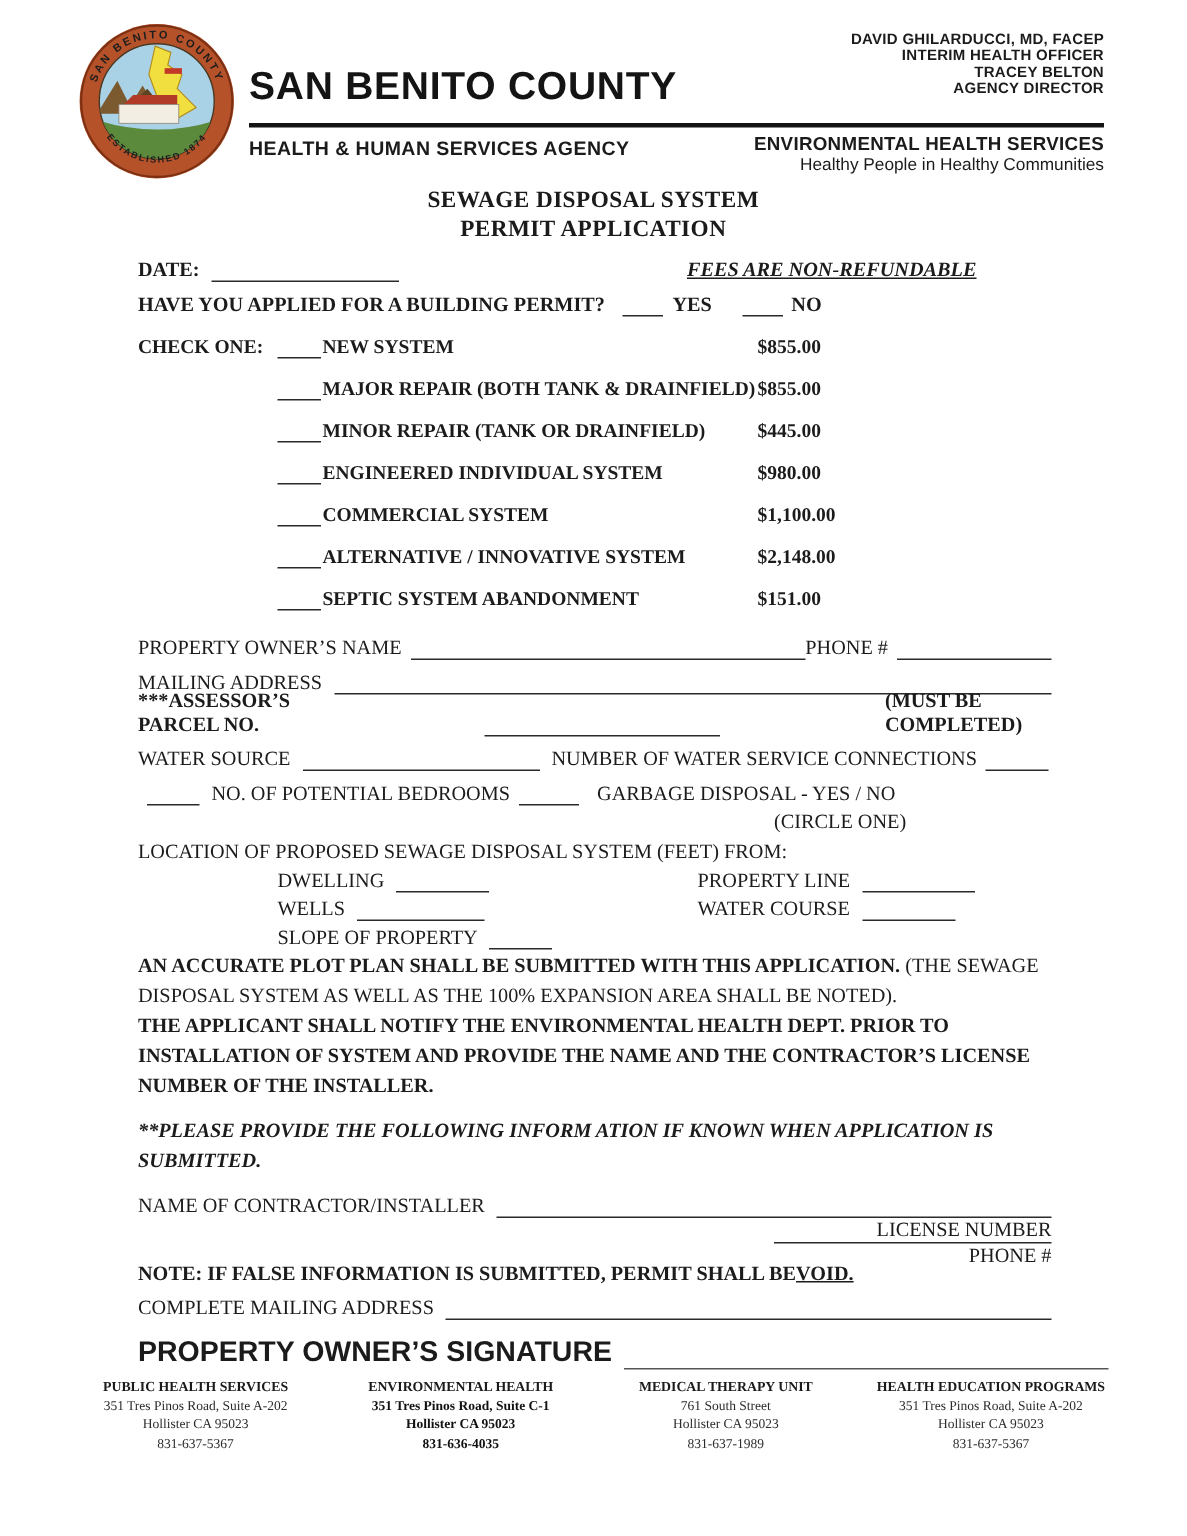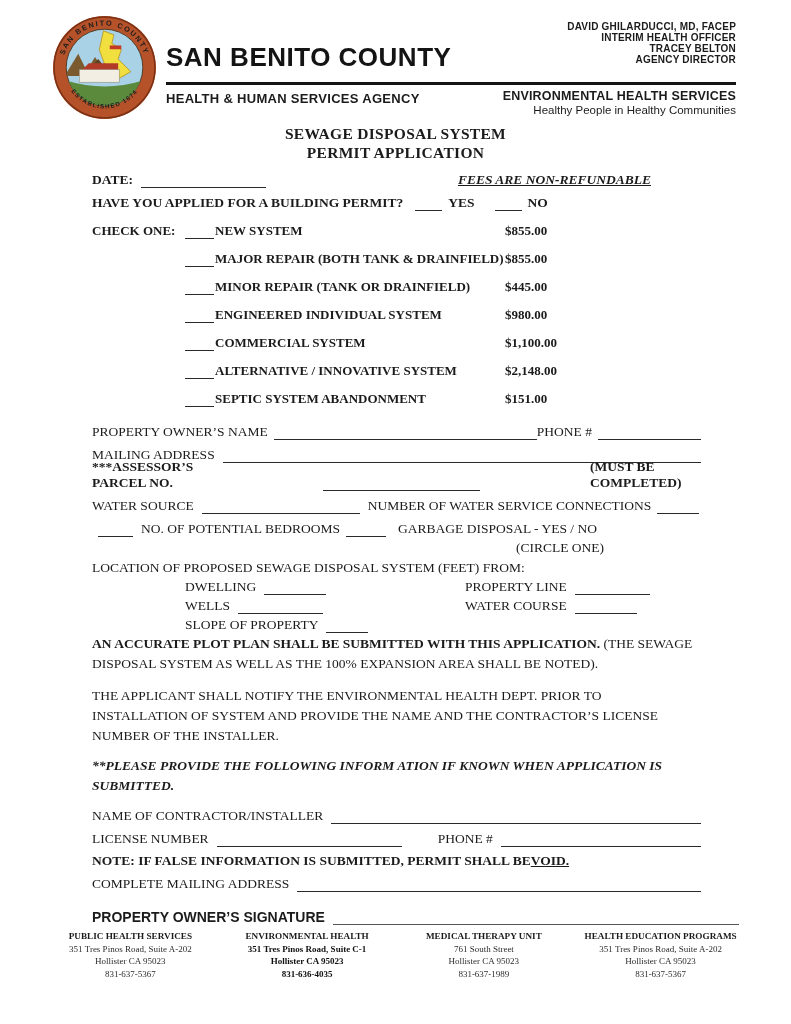--- a/index.html
+++ b/index.html
@@ -39,29 +39,29 @@
   .owner-row { margin-top:7px; height:23px; }
   .addr-row { height:23px; }
   .apn-row { margin-top:5px; height:23px;gap:48px; }
   .mid-row { height:23px; }
   .circle-row { height:19px; margin-left:424px; }
   
   .loc-head { height:19px; margin-top:1px; }
   .loc-grid { display:grid; grid-template-columns:93px 280px auto; }
   .loc-left, .loc-right { display:flex; align-items:flex-end; height:19px; }
   .para { max-width:606px; line-height:20px; }
-  .notify { margin-top:12px; font-weight:normal; }
+  .notify { margin-top:0; font-weight:bold; }
   .please { margin-top:10px; font-weight:bold; font-style:italic; }
   .contractor-row { margin-top:4px; height:24px; }
-  .license-row { height:23px; }
+  .license-row { height:23px;flex-direction:column; }
   .complete-row { height:23px; }
   .note-row { height:21px; margin-top:1px; font-weight:bold; }
   .void { text-decoration:underline; }
   
-  .sig-row { margin-top:9px; height:24px; font-family:"Liberation Sans", sans-serif; font-weight:bold; font-size:14px; padding:0 52px 0 92px; display:flex; align-items:flex-end; }
+  .sig-row { margin-top:9px; height:24px; font-family:"Liberation Sans", sans-serif; font-weight:bold; font-size:19px; padding:0 52px 0 92px; display:flex; align-items:flex-end; }
   .footer { margin-top:5px; display:flex; padding:0 42px; font-family:Liberation Serif, serif; font-size:9px; line-height:12.5px; text-align:center; color:#2c2c2c; }
   .fcol { flex:1; }
   .fcol .fname { font-weight:bold; font-size:9.2px; color:#1b1b1b; }
   .fcol.emph { font-weight:bold; color:#111; }
   .gap6 { width:6px; } .gap8 { width:8px; } .gap12 { width:12px; } .gap20 { width:20px; }
 </style>
 </head>
 <body>
 
 <div class="page">

